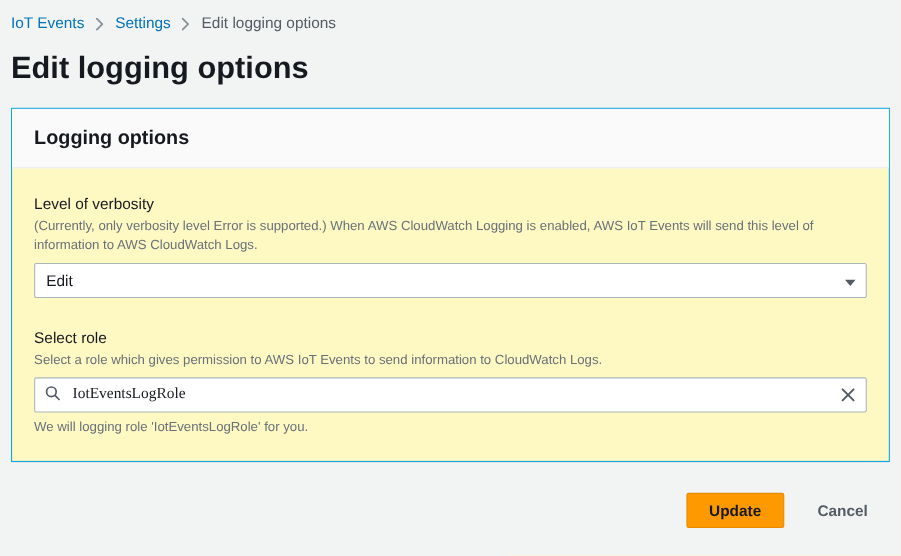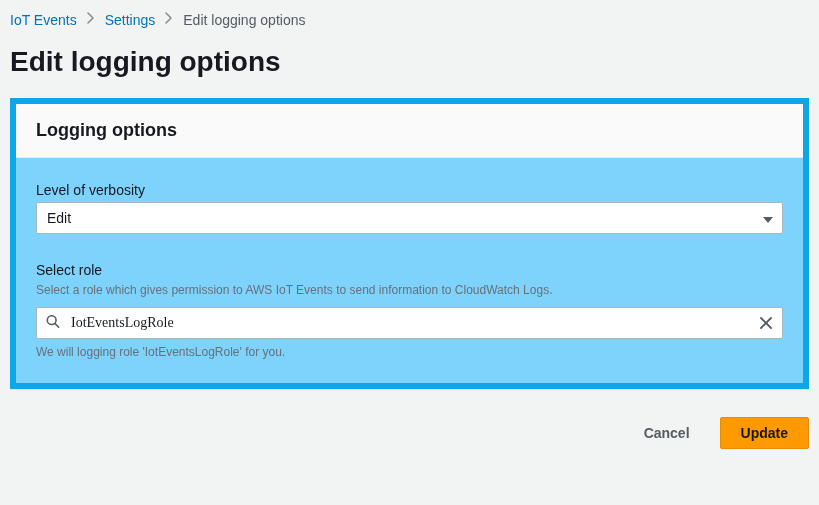--- a/index.html
+++ b/index.html
@@ -12,21 +12,21 @@
       background: #f2f3f3;
       color: #16191f;
       font-size: 14px;
       width: 819px;
       height: 505px;
       overflow: hidden;
     }
     .breadcrumbs {
       padding: 12px 10px 8px 10px;
       display: flex;
-      align-items: flex-start;
+      align-items: flex-end;
       gap: 10px;
       font-size: 14px;
     }
     .breadcrumb-link {
       color: #0073bb;
       text-decoration: none;
       cursor: pointer;
     }
     .breadcrumb-sep {
       color: #879196;
@@ -37,22 +37,22 @@
       color: #545b64;
     }
     .page-title {
       font-size: 28px;
       font-weight: 700;
       padding: 10px 10px 20px 10px;
       color: #16191f;
     }
     .panel {
       margin: 0 10px;
-      background: #7dd3fc;
-      border: 6px solid #0ea5e9;
+      background: #fef9c3;
+      border: 1px solid #0ea5e9;
       box-shadow: 0 1px 1px rgba(0,0,0,0.05);
     }
     .panel-header {
       padding: 16px 20px;
       border-bottom: 1px solid #eaeded;
       background: #fafafa;
     }
     .panel-header h2 {
       font-size: 18px;
       font-weight: 700;
@@ -193,20 +193,21 @@
 <h1 class="page-title">Edit logging options</h1>
 
 <section class="panel">
   <header class="panel-header">
     <h2>Logging options</h2>
   </header>
   <div class="panel-body">
 
     <div class="form-group">
       <label class="field-label">Level of verbosity</label>
+      <div class="field-desc">(Currently, only verbosity level Error is supported.) When AWS CloudWatch Logging is enabled, AWS IoT Events will send this level of information to AWS CloudWatch Logs.</div>
       <div class="select-wrap">
         <div class="select-control">Edit</div>
         <span class="select-caret">
           <svg width="10" height="6" viewBox="0 0 10 6">
               <path d="M0 0l5 6 5-6z" fill="#545b64"></path>
             </svg>
         </span>
       </div>
     </div>
 
@@ -228,15 +229,15 @@
             </svg>
         </span>
       </div>
       <div class="field-hint">We will logging role 'IotEventsLogRole' for you.</div>
     </div>
 
   </div>
 </section>
 
 <div class="actions">
+  <button class="btn btn-primary">Update</button>
   <button class="btn btn-link">Cancel</button>
-  <button class="btn btn-primary">Update</button>
 </div>
 
 </body></html>

